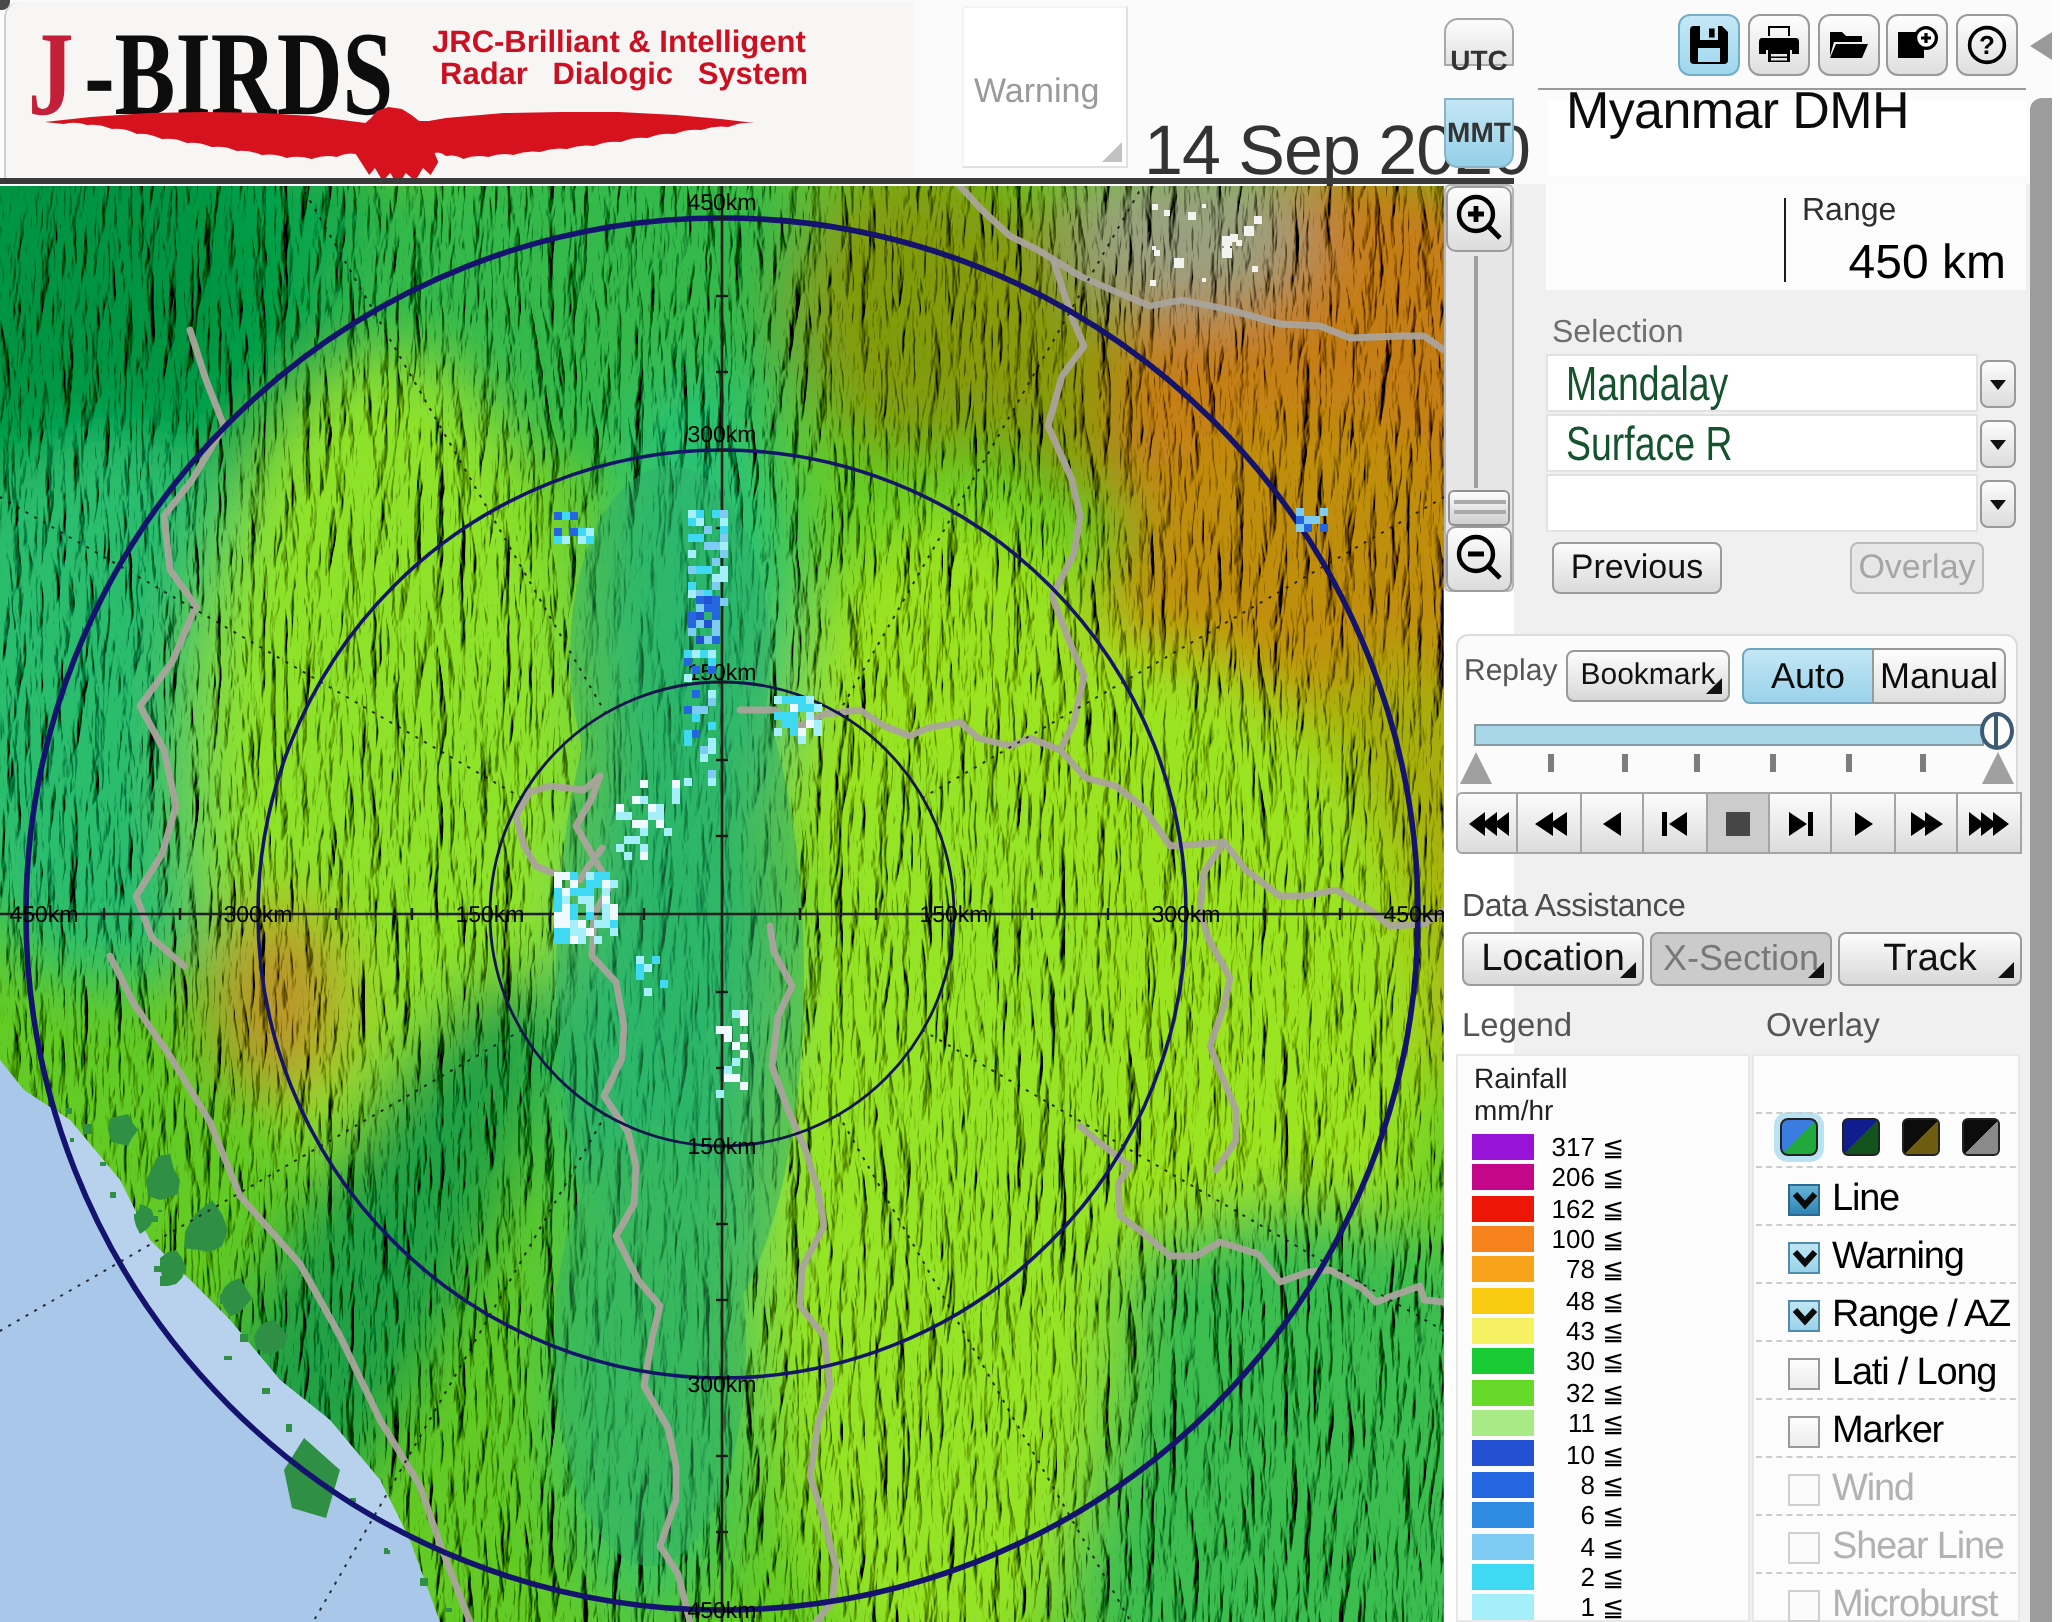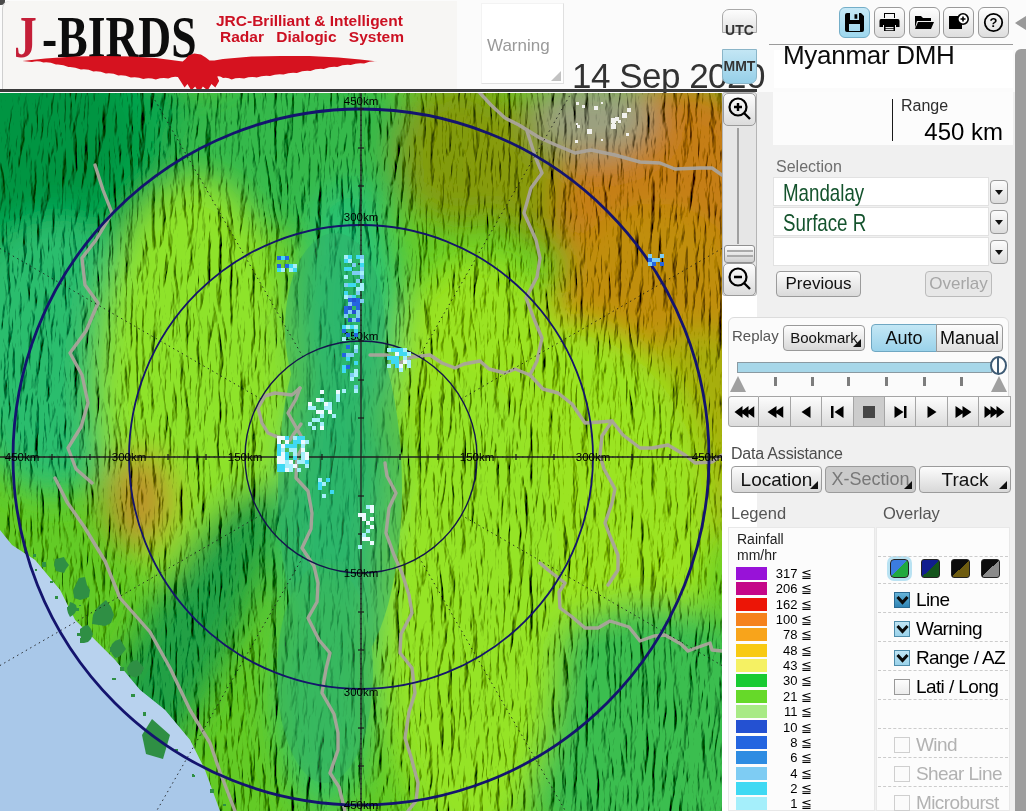--- a/index.html
+++ b/index.html
@@ -666,21 +666,21 @@
   <div class="abs swlab" style="left:740px;top:612px">100 ≦</div>
   <div class="abs sw" style="top:628px;background:#f8a41b"></div>
   <div class="abs swlab" style="left:740px;top:627px">78 ≦</div>
   <div class="abs sw" style="top:644px;background:#f8ca12"></div>
   <div class="abs swlab" style="left:740px;top:643px">48 ≦</div>
   <div class="abs sw" style="top:659px;background:#f5f163"></div>
   <div class="abs swlab" style="left:740px;top:658px">43 ≦</div>
   <div class="abs sw" style="top:674px;background:#19cb32"></div>
   <div class="abs swlab" style="left:740px;top:673px">30 ≦</div>
   <div class="abs sw" style="top:690px;background:#66d929"></div>
-  <div class="abs swlab" style="left:740px;top:689px">21 ≦</div>
+  <div class="abs swlab" style="left:740px;top:689px">32 ≦</div>
   <div class="abs sw" style="top:705px;background:#a8ea85"></div>
   <div class="abs swlab" style="left:740px;top:704px">11 ≦</div>
   <div class="abs sw" style="top:720px;background:#2451d2"></div>
   <div class="abs swlab" style="left:740px;top:720px">10 ≦</div>
   <div class="abs sw" style="top:736px;background:#2465e0"></div>
   <div class="abs swlab" style="left:740px;top:735px">8 ≦</div>
   <div class="abs sw" style="top:751px;background:#2e8ce2"></div>
   <div class="abs swlab" style="left:740px;top:750px">6 ≦</div>
   <div class="abs sw" style="top:767px;background:#7eccf3"></div>
   <div class="abs swlab" style="left:740px;top:766px">4 ≦</div>
@@ -714,20 +714,24 @@
         <svg width="13" height="11" viewBox="0 0 13 11">
           <path d="M1.5,2 L6.5,7.5 L11.5,2" fill="none" stroke="#0a0a0a" stroke-width="3"></path>
         </svg>
       </div>
       <div class="ovtxt">Range / AZ</div>
     </div>
   <div class="abs ovrow" style="top:673px">
       <div class="cb "></div>
       <div class="ovtxt">Lati / Long</div>
     </div>
+  <div class="abs ovrow" style="top:702px">
+      <div class="cb "></div>
+      <div class="ovtxt">Marker</div>
+    </div>
   <div class="abs ovrow" style="top:731px">
       <div class="cb dis"></div>
       <div class="ovtxt dis">Wind</div>
     </div>
   <div class="abs ovrow" style="top:760px">
       <div class="cb dis"></div>
       <div class="ovtxt dis">Shear Line</div>
     </div>
   <div class="abs ovrow" style="top:789px">
       <div class="cb dis"></div>

